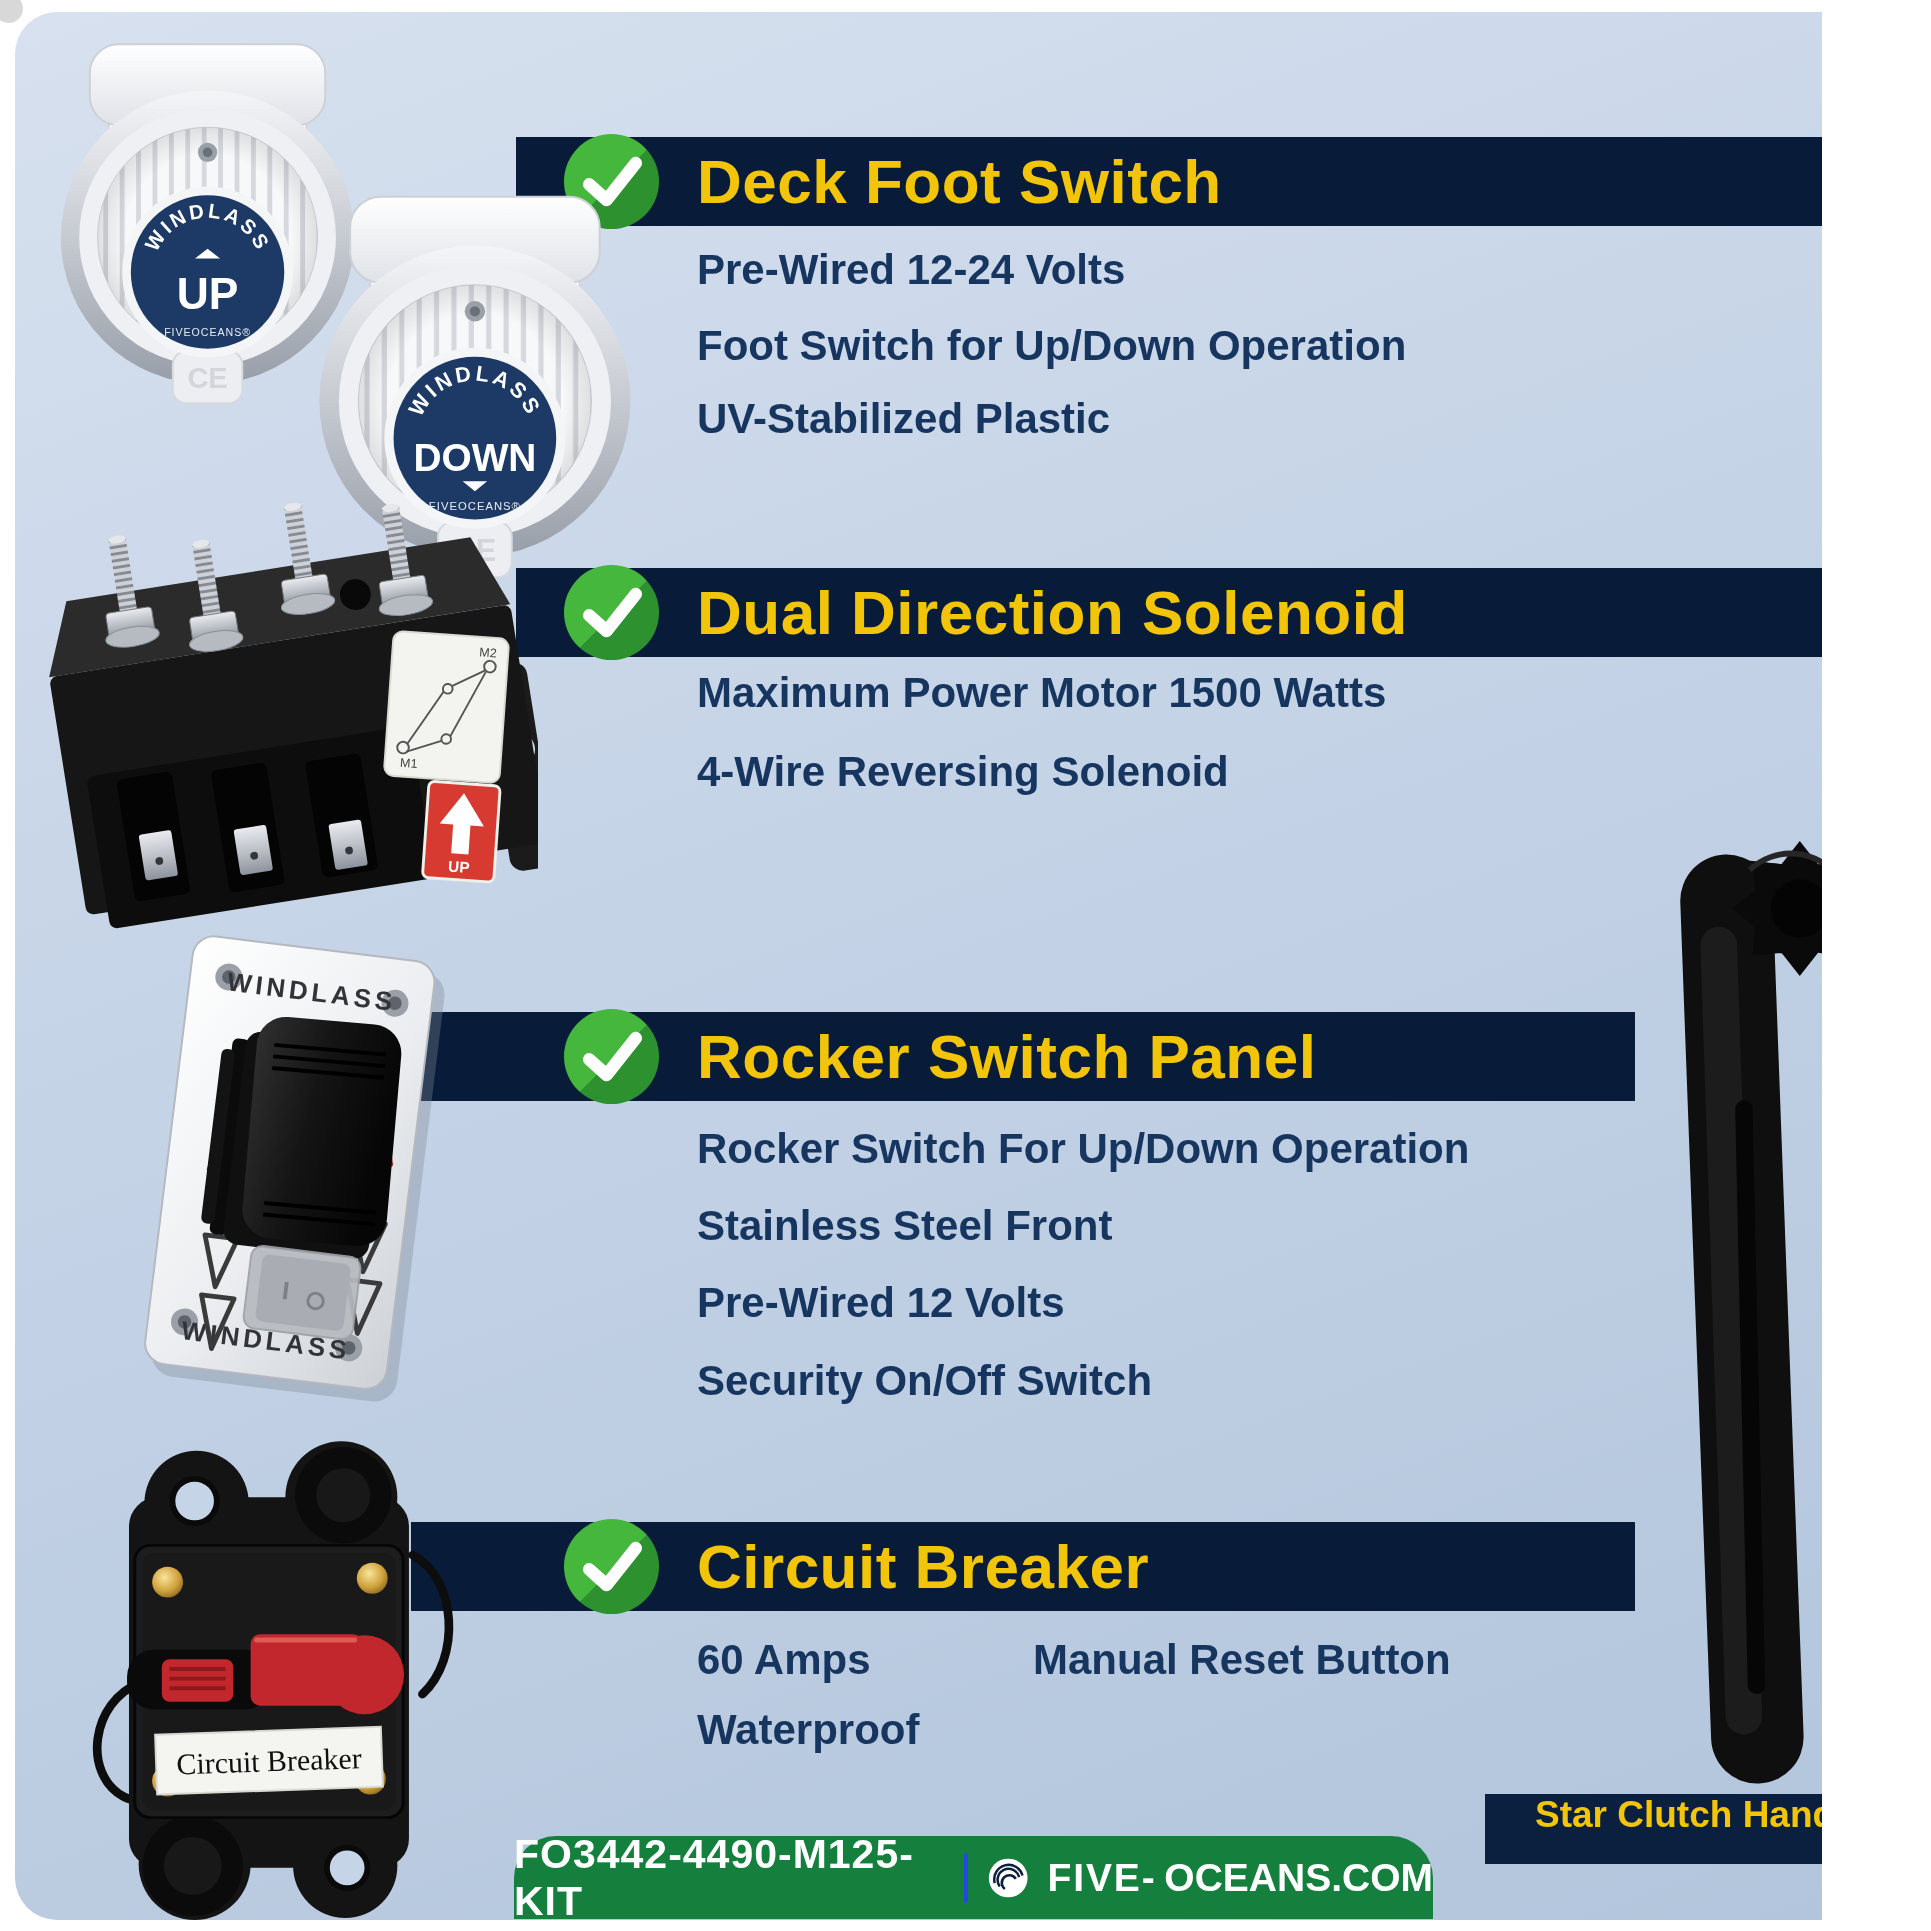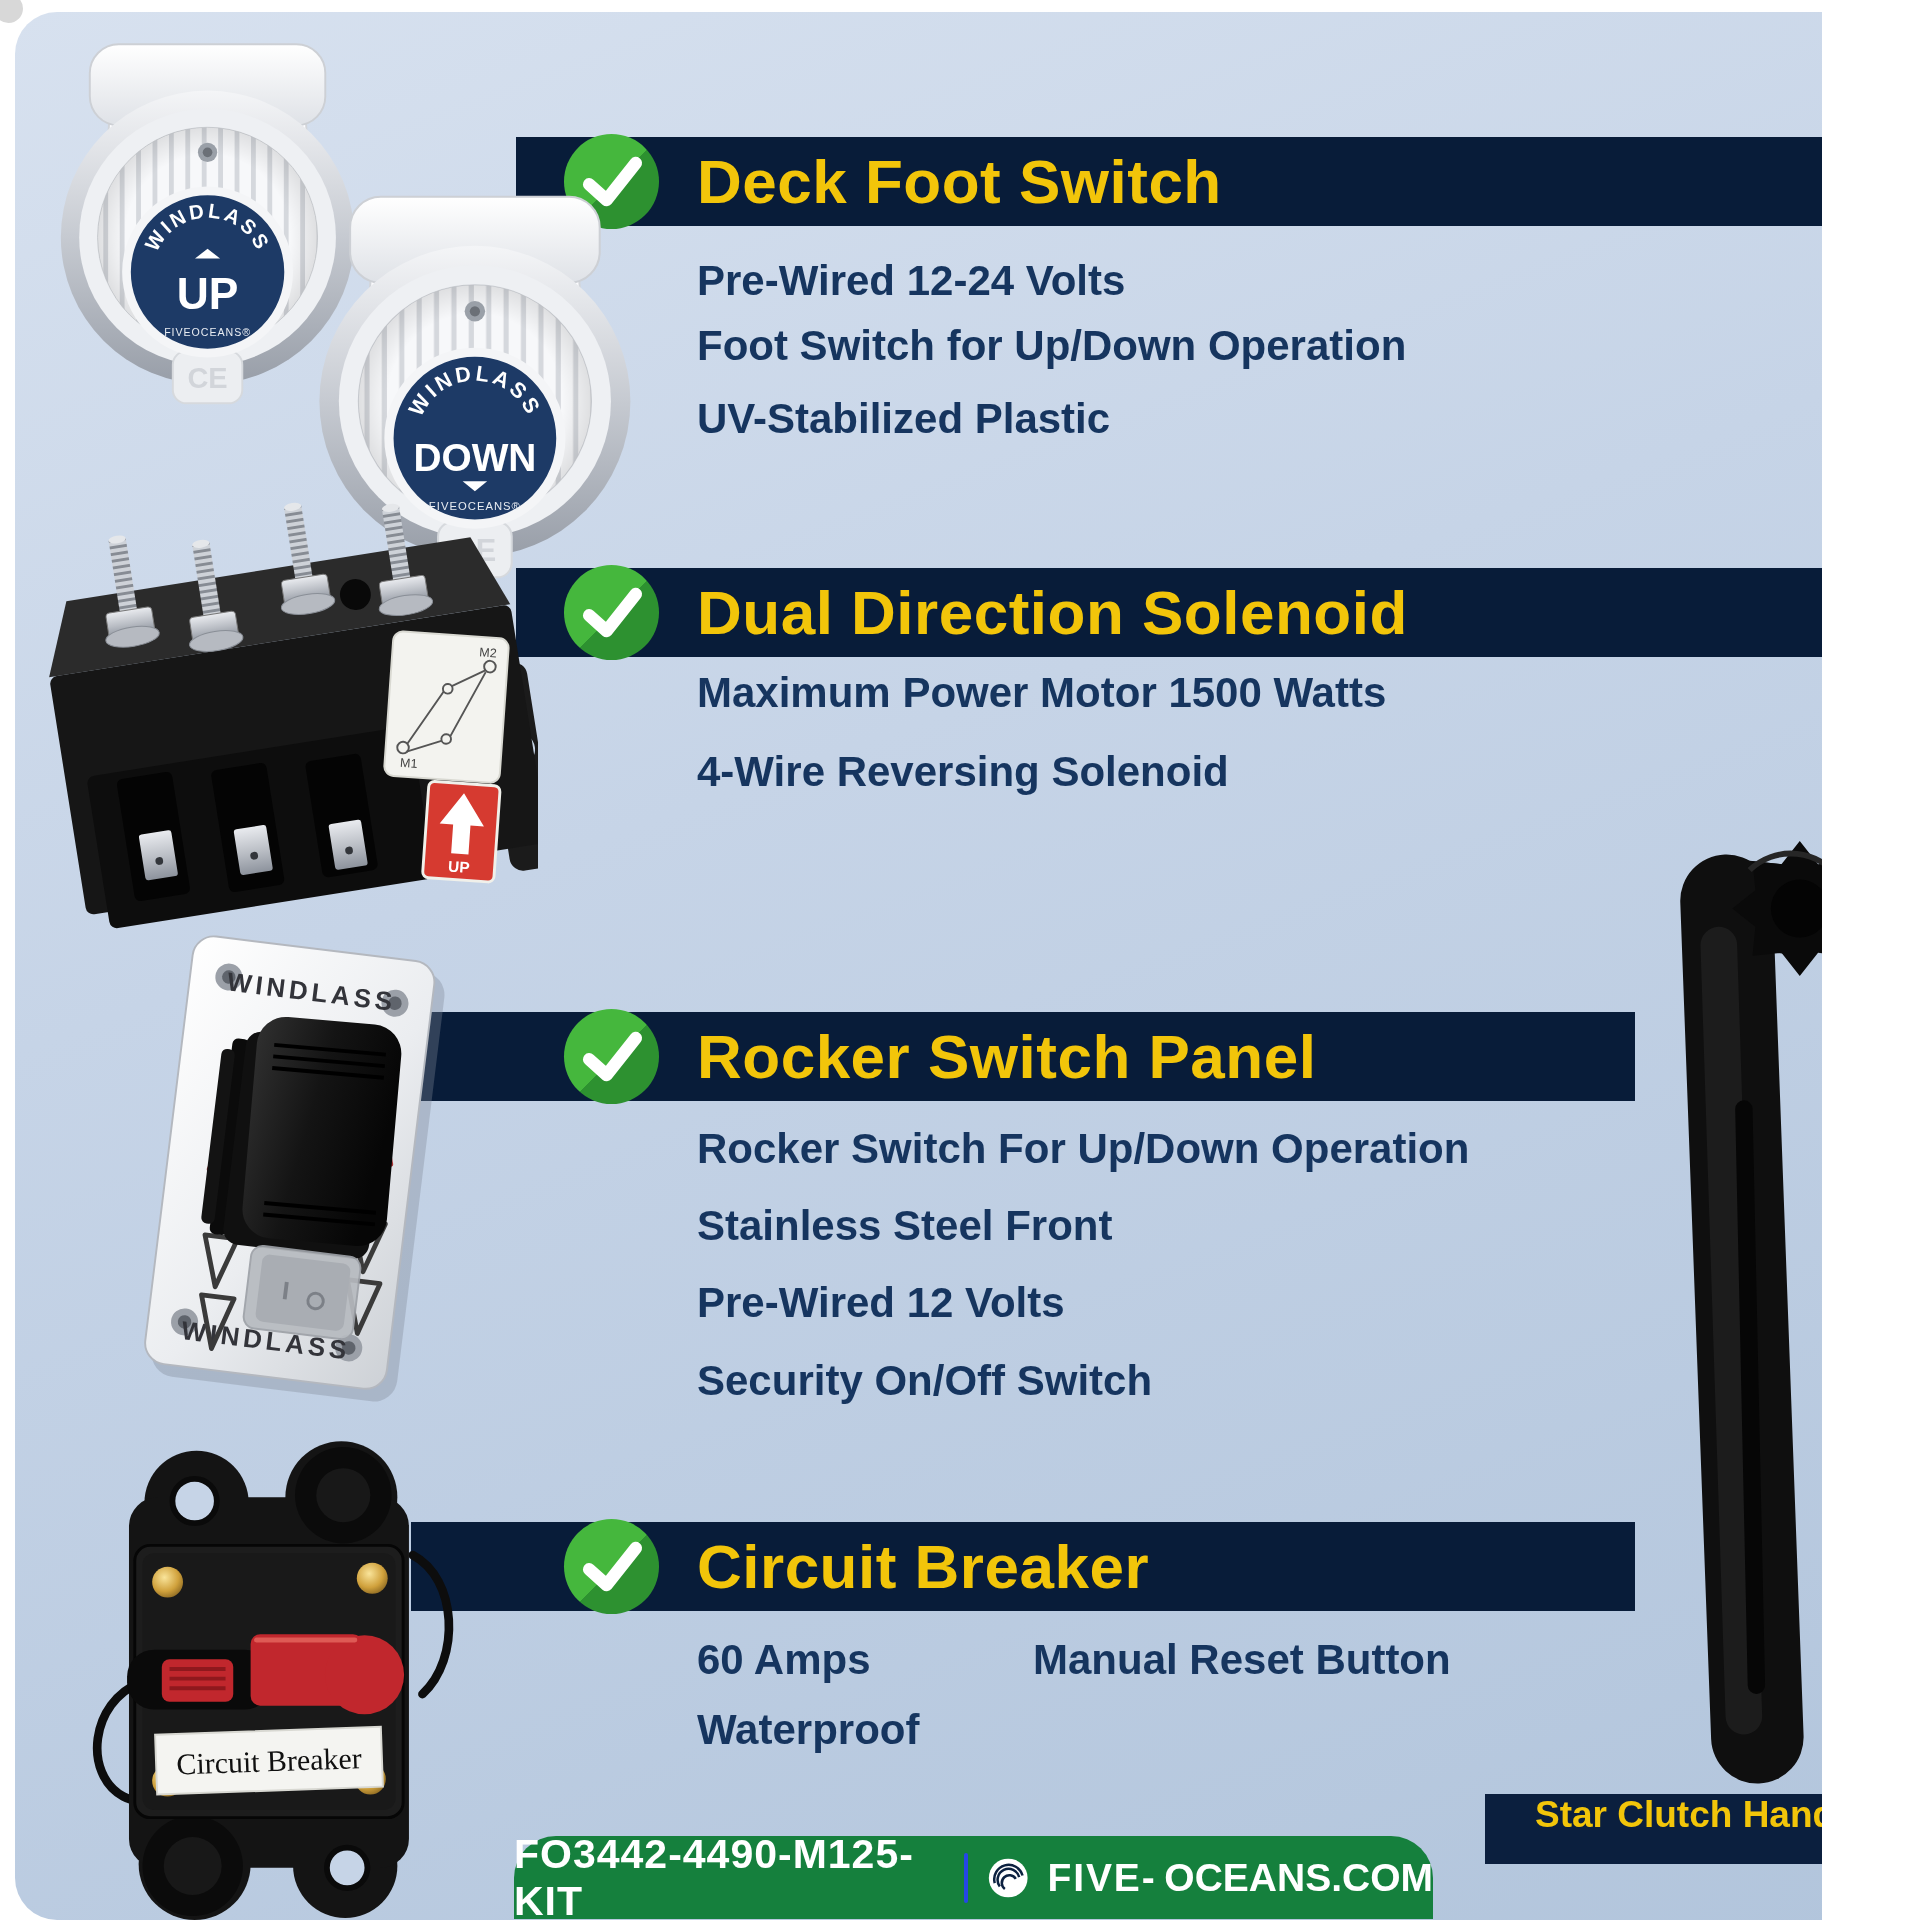--- a/index.html
+++ b/index.html
@@ -101,21 +101,21 @@
   <div class="dot dot-tl"></div>
   <div class="dot dot-br"></div>
 
   <div class="banner b1"></div>
   <div class="check c1">
     <svg width="95" height="95" viewBox="0 0 98 98">
         <path d="M26 52 L44 68 L74 30" fill="none" stroke="#ffffff" stroke-width="13" stroke-linecap="round" stroke-linejoin="round"></path>
       </svg>
   </div>
   <h2 class="title t1">Deck Foot Switch</h2>
-  <div class="bullet" style="top:256px">Pre-Wired  12-24 Volts</div>
+  <div class="bullet" style="top:245px">Pre-Wired  12-24 Volts</div>
   <div class="bullet" style="top:321px">Foot Switch for Up/Down Operation</div>
   <div class="bullet" style="top:394px">UV-Stabilized Plastic</div>
 
   <div class="banner b2"></div>
   <div class="check c2">
     <svg width="95" height="95" viewBox="0 0 98 98">
         <path d="M26 52 L44 68 L74 30" fill="none" stroke="#ffffff" stroke-width="13" stroke-linecap="round" stroke-linejoin="round"></path>
       </svg>
   </div>
   <h2 class="title t2">Dual Direction Solenoid</h2>

